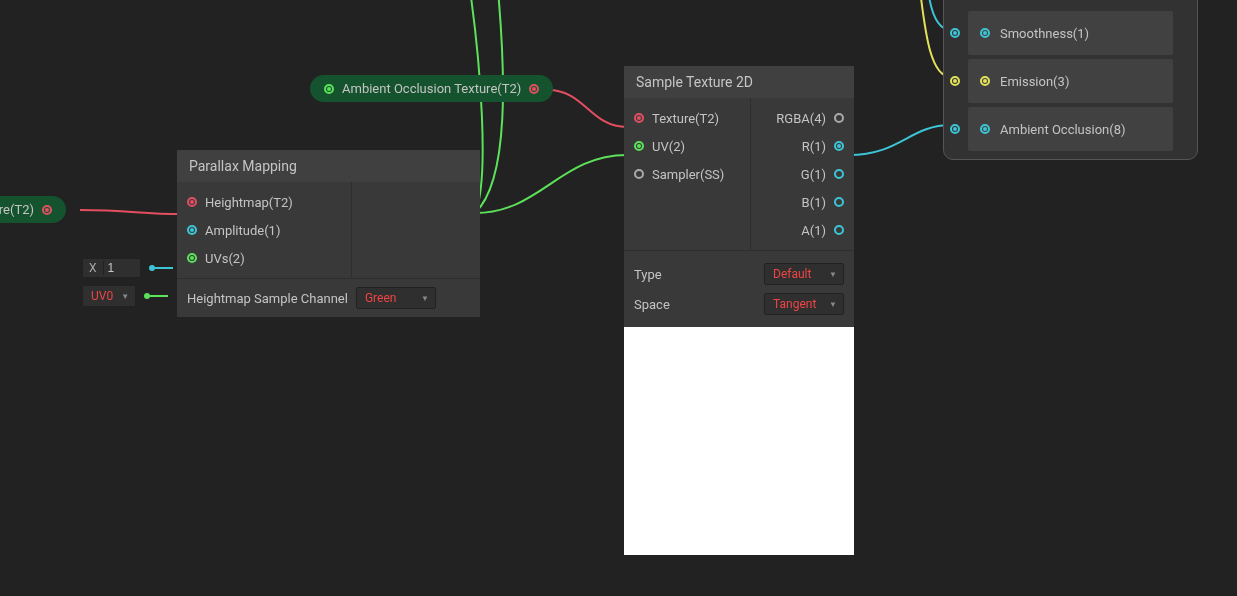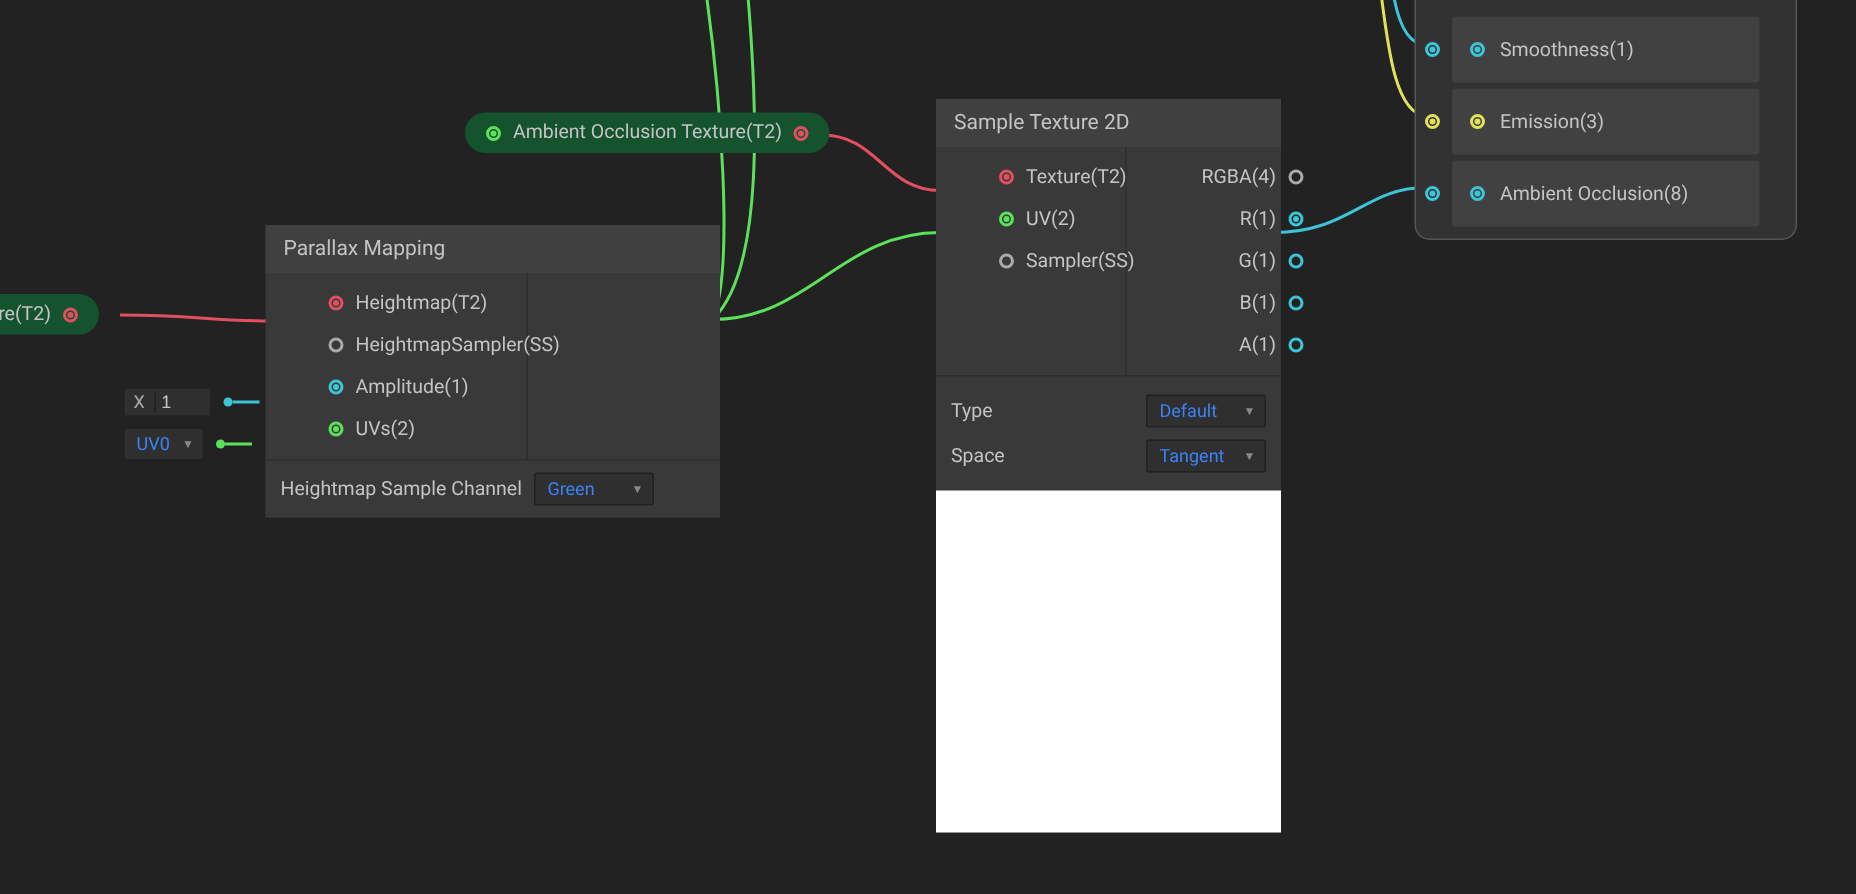--- a/index.html
+++ b/index.html
@@ -38,21 +38,20 @@
   .col {
     padding: 6px 0;
   }
   .col.in { border-right: 1px solid #2e2e2e; }
   .row {
     display: flex;
     align-items: center;
     height: 28px;
     padding: 0 10px;
     position: relative;
-    margin-left: 32px;
   }
   .row.out { justify-content: flex-end; }
   .port {
     width: 10px; height: 10px;
     border-radius: 50%;
     border: 2px solid #888;
     background: transparent;
     position: relative;
     flex-shrink: 0;
   }
@@ -75,21 +74,21 @@
     background: #393939;
     padding: 8px 10px;
     display: flex;
     align-items: center;
     gap: 8px;
     border-top: 1px solid #2e2e2e;
   }
   .sel {
     background: #2f2f2f;
     border: 1px solid #212121;
-    color: #3b82f6;
+    color: #ef4444;
     padding: 3px 22px 3px 8px;
     font-size: 12px;
     border-radius: 2px;
     position: relative;
     min-width: 80px;
     display: inline-block;
   }
   .sel::after {
     content: "▼";
     font-size: 8px;
@@ -228,24 +227,20 @@
   <span class="stick" style="background:#5ce25a;"></span>
 </div>
 
 <div class="node" style="left:177px; top:150px; width:303px;">
   <div class="node-header">Parallax Mapping</div>
   <div class="node-body">
     <div class="col in" style="width:175px;">
       <div class="row">
         <span class="port red filled"></span>
         <span class="lbl">Heightmap(T2)</span>
-      </div>
-      <div class="row">
-        <span class="port grey"></span>
-        <span class="lbl">HeightmapSampler(SS)</span>
       </div>
       <div class="row">
         <span class="port cyan filled"></span>
         <span class="lbl">Amplitude(1)</span>
       </div>
       <div class="row">
         <span class="port green filled"></span>
         <span class="lbl">UVs(2)</span>
       </div>
     </div>

